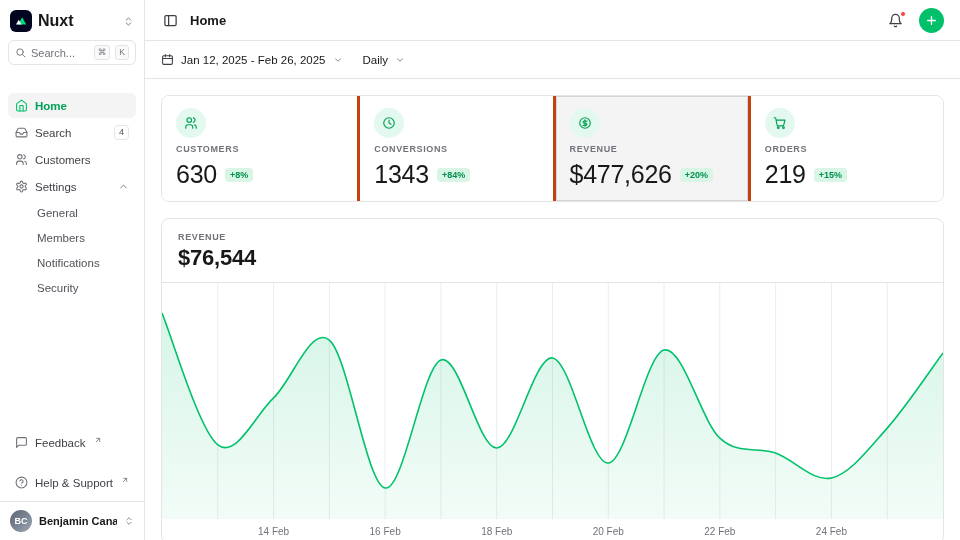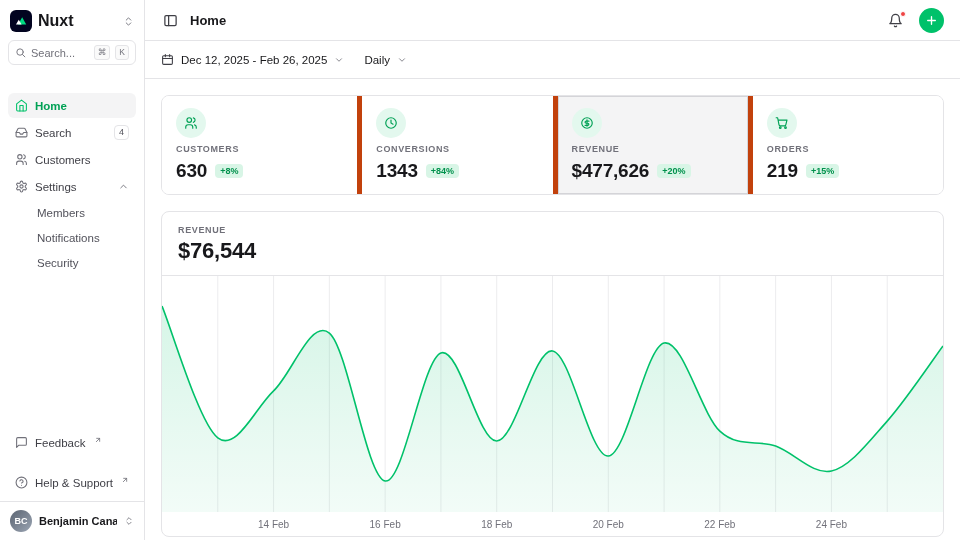--- a/index.html
+++ b/index.html
@@ -45,26 +45,26 @@
   .toolbar { height:38px; flex-shrink:0; border-bottom:1px solid #e4e4e7; display:flex; align-items:center; gap:20px; padding:0 16px; }
   .tb-btn { display:flex; align-items:center; gap:7px; font-size:11.5px; color:#18181b; cursor:pointer; background:none; border:none; font-family:inherit; }
   .tb-btn .ticon { display:flex; color:#3f3f46; }
   .tb-btn .dchev { display:flex; color:#71717a; }
 
   .content { padding:16px 16px 0; display:flex; flex-direction:column; gap:16px; flex:1; min-height:0; }
 
   
   .stats { display:grid; grid-template-columns:repeat(4,1fr); border:1px solid #e4e4e7; border-radius:8px; overflow:hidden; flex-shrink:0; }
   .stat { padding:12px 14px; display:flex; flex-direction:column; gap:6px; cursor:pointer; background:#fff; }
-  .stat + .stat { border-left:5px solid #c2410c; }
+  .stat + .stat { border-left:3px solid #c2410c; }
   .stat.selected { background:#f4f4f5; box-shadow:inset 0 0 0 1px #d4d4d8; }
   .stat-icon { width:30px; height:30px; border-radius:50%; background:#e3f8ee; color:#00A155; display:flex; align-items:center; justify-content:center; }
   .stat-label { font-size:9px; letter-spacing:.07em; color:#71717a; font-weight:600; }
   .stat-rowv { display:flex; align-items:center; gap:8px; }
-  .stat-value { font-size:19px; font-weight:700; letter-spacing:-.01em; }
+  .stat-value { font-size:25px; font-weight:400; letter-spacing:-.01em; }
   .stat-badge { background:#d8f5e6; color:#00914c; font-size:9px; font-weight:700; padding:2px 5px; border-radius:4px; }
 
   
   .chart-card { border:1px solid #e4e4e7; border-radius:8px; height:326px; flex-shrink:0; display:flex; flex-direction:column; overflow:hidden; background:#fff; }
   .chart-head { padding:13px 16px 11px; border-bottom:1px solid #e4e4e7; }
   .chart-label { font-size:9px; letter-spacing:.07em; color:#71717a; font-weight:600; margin-bottom:3px; }
   .chart-value { font-size:22px; font-weight:700; letter-spacing:-.01em; }
   .chart-area { flex:1; position:relative; min-height:0; }
   .chart-area svg { width:100%; height:100%; }
 </style>
@@ -146,20 +146,23 @@
         </span>
         <span>Settings</span>
         <span class="chev-r">
           <svg width="11" height="11" viewBox="0 0 24 24" fill="none" stroke="currentColor" stroke-width="2" stroke-linecap="round" stroke-linejoin="round">
               <polyline points="6 15 12 9 18 15"></polyline>
             </svg>
         </span>
       </div>
 
       <div class="nav-sub">
+          <span>General</span>
+        </div>
+      <div class="nav-sub">
           <span>Members</span>
         </div>
       <div class="nav-sub">
           <span>Notifications</span>
         </div>
       <div class="nav-sub">
           <span>Security</span>
         </div>
     </nav>
 
@@ -246,21 +249,21 @@
     <div class="toolbar">
       <button class="tb-btn">
         <span class="ticon">
           <svg width="13" height="13" viewBox="0 0 24 24" fill="none" stroke="currentColor" stroke-width="2" stroke-linecap="round" stroke-linejoin="round">
               <rect x="3" y="5" width="18" height="16" rx="2"></rect>
               <path d="M16 3v4"></path>
               <path d="M8 3v4"></path>
               <path d="M3 10h18"></path>
             </svg>
         </span>
-        <span>Dec 12, 2025 - Feb 26, 2025</span>
+        <span>Jan 12, 2025 - Feb 26, 2025</span>
         <span class="dchev">
           <svg width="10" height="10" viewBox="0 0 24 24" fill="none" stroke="currentColor" stroke-width="2" stroke-linecap="round" stroke-linejoin="round">
               <polyline points="6 9 12 15 18 9"></polyline>
             </svg>
         </span>
       </button>
       <button class="tb-btn">
         <span>Daily</span>
         <span class="dchev">
           <svg width="10" height="10" viewBox="0 0 24 24" fill="none" stroke="currentColor" stroke-width="2" stroke-linecap="round" stroke-linejoin="round">

